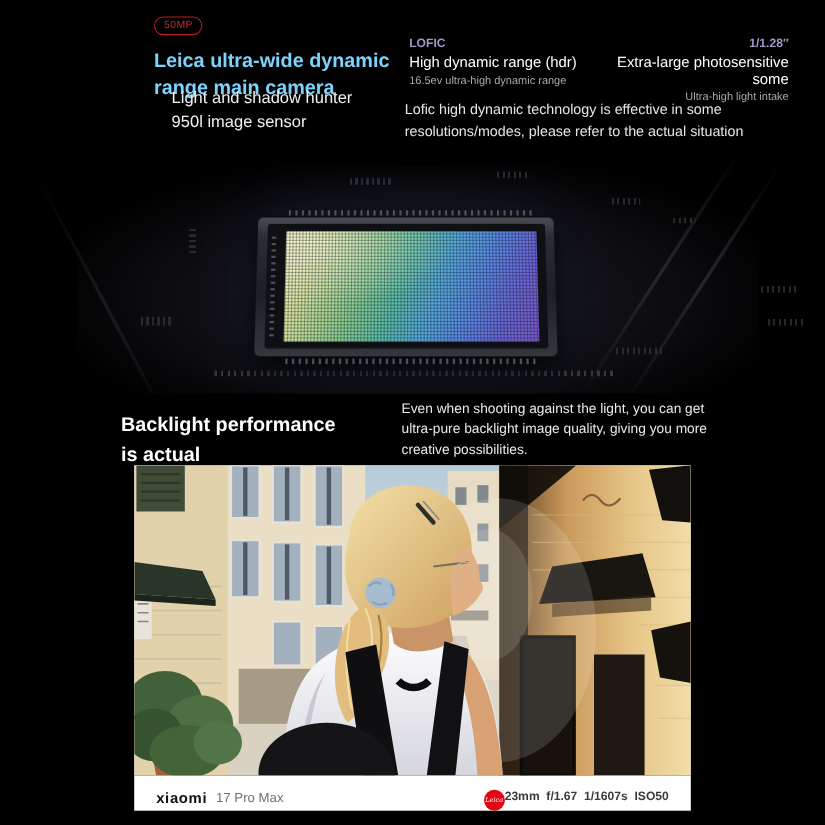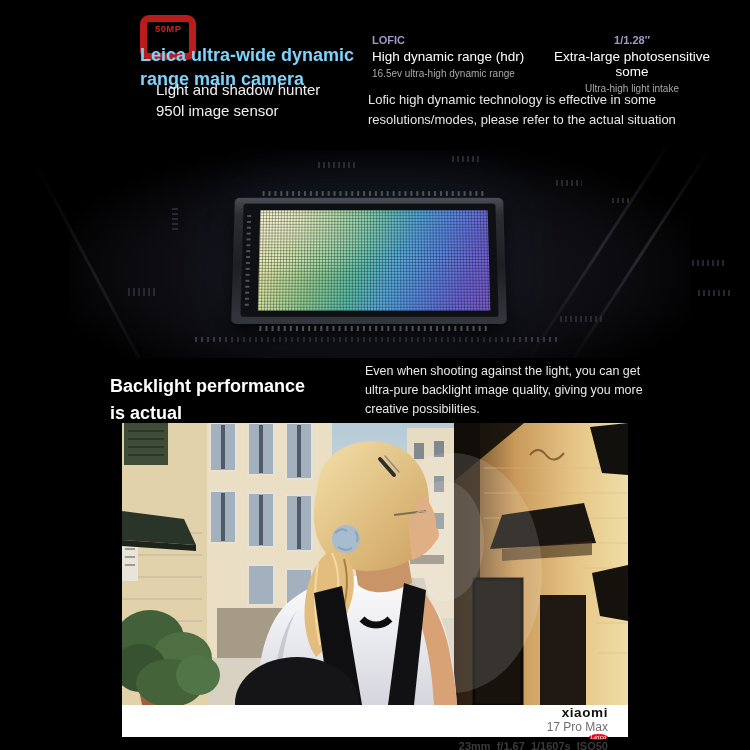--- a/index.html
+++ b/index.html
@@ -1,30 +1,30 @@
 <!DOCTYPE html>
 <html><head>
 <meta charset="utf-8">
 <style>
   html,body{margin:0;padding:0;background:#000;}
   .page{position:relative;width:750px;height:750px;background:#000;overflow:hidden;
         font-family:"Liberation Sans",sans-serif;-webkit-font-smoothing:antialiased;}
 
   
   .badge{position:absolute;left:140px;top:15px;display:inline-block;
-         font-size:9.5px;font-weight:bold;letter-spacing:.4px;
-         color:#c2262b;border:7px solid #b91c1c;border-radius:9px;
-         padding:1px 8px 18px;line-height:12px;}
+         font-size:9.5px;font-weight:normal;letter-spacing:.4px;
+         color:#c2262b;border:1px solid #b91c1c;border-radius:9px;
+         padding:1px 8px 2px;line-height:12px;}
   .hero-title{position:absolute;left:140px;top:32px;width:232px;
               font-size:18px;font-weight:bold;color:#7dd3fc;line-height:1.33;}
   .hero-sub{position:absolute;left:156px;top:80px;width:240px;
             font-size:15px;color:#f0f0f0;line-height:1.38;white-space:pre-line;}
   .spec-col{position:absolute;top:34px;}
   .spec-col.c1{left:372px;width:172px;text-align:left;}
-  .spec-col.c2{left:547px;width:170px;text-align:center;}
+  .spec-col.c2{left:547px;width:170px;text-align:right;}
   .spec-label{font-size:11px;font-weight:bold;color:#9e9ac8;margin-bottom:3px;}
   .spec-value{font-size:13.5px;color:#ffffff;margin-bottom:4px;}
   .spec-note{font-size:10px;color:#a9a9a9;}
   .disclaimer{position:absolute;left:368px;top:90px;width:312px;
               font-size:13px;color:#e5e5e5;line-height:1.5;}
 
   
   .sensor-scene{position:absolute;left:0;top:140px;width:750px;height:218px;overflow:hidden;}
   .pcb-glow{position:absolute;left:70px;top:10px;width:620px;height:208px;
             background:radial-gradient(ellipse at 50% 58%,#1a1a20 0%,#0c0c10 55%,rgba(0,0,0,0) 78%);}
@@ -56,22 +56,22 @@
   
   .bl-title{position:absolute;left:110px;top:358px;width:215px;
             font-size:18px;font-weight:bold;color:#ffffff;line-height:1.5;}
   .bl-desc{position:absolute;left:365px;top:362px;width:300px;
            font-size:12.5px;color:#e8e8e8;line-height:1.5;}
 
   
   .photo-card{position:absolute;left:122px;top:423px;width:506px;}
   .photo{position:relative;width:506px;height:282px;overflow:hidden;background:#d9d2c2;}
   .photo svg{display:block;width:100%;height:100%;}
-  .strip{height:32px;background:#ffffff;display:flex;align-items:flex-end;
-         padding:0 20px;box-sizing:border-box;flex-direction:column;}
+  .strip{height:32px;background:#ffffff;display:flex;align-items:flex-start;
+         padding:13px 20px;box-sizing:border-box;}
   .wm-brand{font-size:13.5px;font-weight:bold;color:#101010;letter-spacing:.6px;}
   .wm-model{font-size:12px;color:#6f6f6f;margin-left:8px;}
   .wm-spacer{flex:1;}
   .leica-dot{width:19px;height:19px;border-radius:50%;background:#e20612;
              display:flex;align-items:center;justify-content:center;
              color:#fff;font-family:"DejaVu Serif",serif;font-style:italic;
              font-size:6px;line-height:1;}
   .wm-exif{font-size:11px;font-weight:bold;color:#3a3a3a;margin-left:0;white-space:pre;}
 </style>
 </head>

